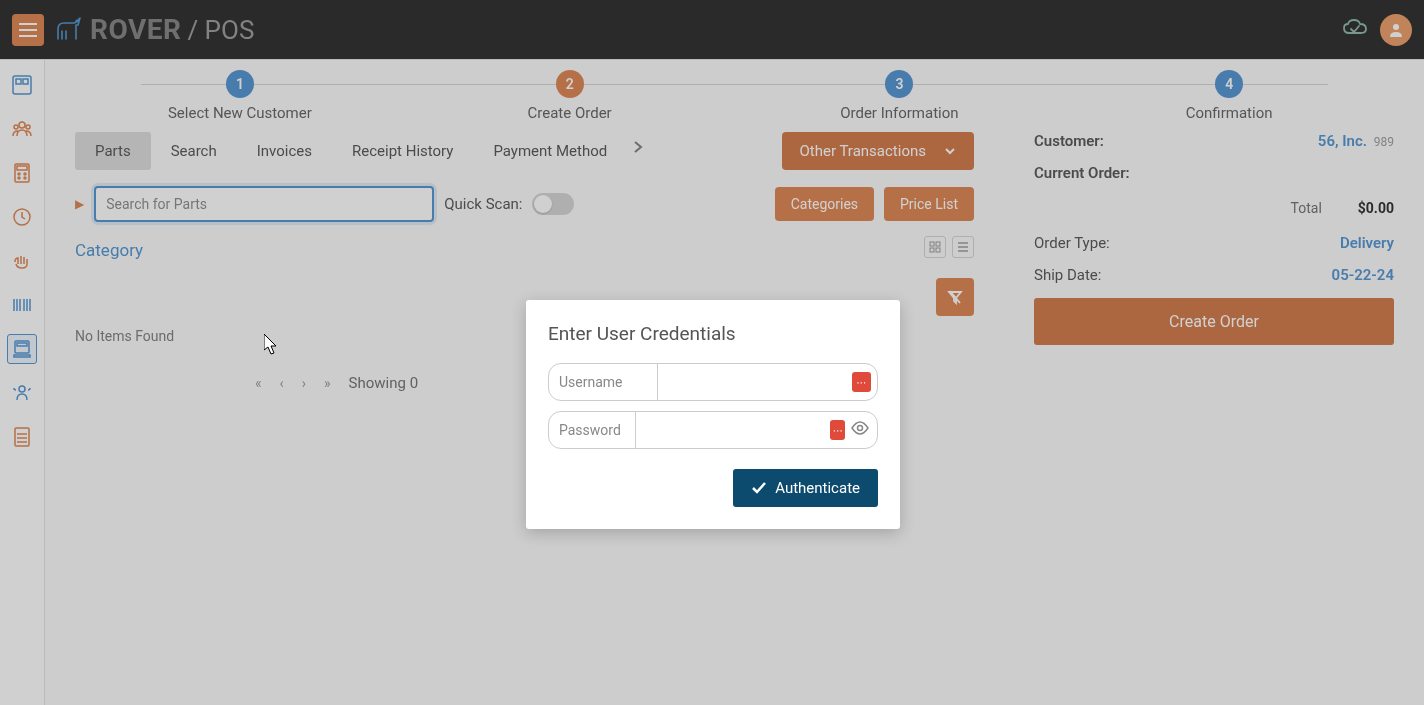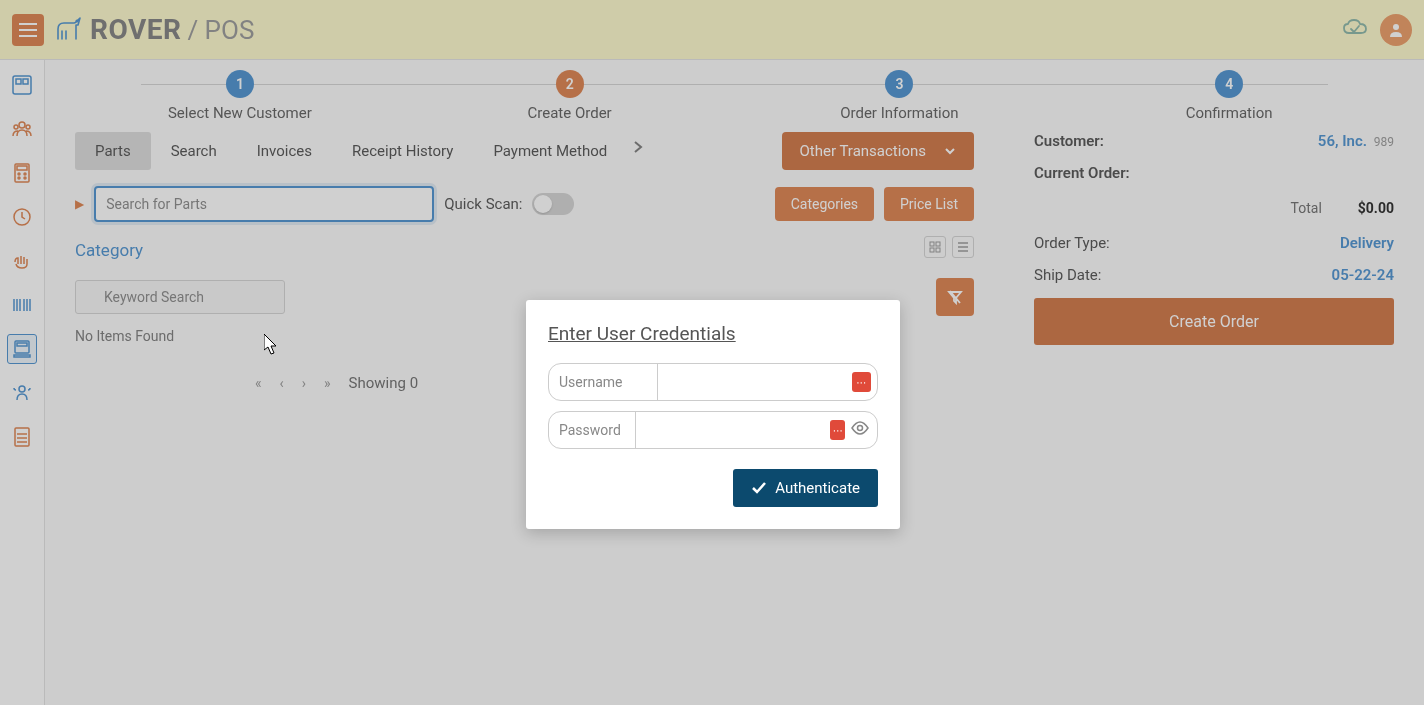--- a/index.html
+++ b/index.html
@@ -1,19 +1,19 @@
 <!DOCTYPE html>
 <html><head>
 <meta charset="utf-8">
 <style>
 * { box-sizing: border-box; margin: 0; padding: 0; font-family: -apple-system, BlinkMacSystemFont, "Segoe UI", Roboto, sans-serif; }
 body { background: #fafafa; width: 1424px; height: 705px; overflow: hidden; position: relative; }
 
 
-.header { height: 60px; display: flex; align-items: center; padding: 0 12px; background: #fef9c3; border-bottom: 1px solid #ddd; }
+.header { height: 60px; display: flex; align-items: center; padding: 0 12px; background: #000000; border-bottom: 1px solid #ddd; }
 .hamburger { width: 32px; height: 32px; background: #d86c2f; border-radius: 4px; display: flex; align-items: center; justify-content: center; cursor: pointer; }
 .hamburger svg { fill: #fff; }
 .logo-area { display: flex; align-items: center; margin-left: 8px; }
 .logo-icon { color: #2d7fc8; margin-right: 6px; }
 .logo-text { font-size: 28px; font-weight: 700; letter-spacing: 0.5px; color: #6b6b6b; }
 .logo-pos { font-size: 26px; font-weight: 400; color: #888; margin-left: 6px; }
 .header-right { margin-left: auto; display: flex; align-items: center; gap: 12px; }
 .cloud-icon { color: #888; }
 .avatar { width: 32px; height: 32px; border-radius: 50%; background: #e98a4a; display: flex; align-items: center; justify-content: center; cursor: pointer; }
 
@@ -76,21 +76,21 @@
 .info-label { color: #333; font-weight: 600; }
 .info-value { color: #2d7fc8; font-weight: 600; }
 .info-small { color: #888; font-size: 12px; font-weight: 400; margin-left: 3px; }
 .total-row { display: flex; justify-content: space-between; padding: 4px 0; font-size: 14px; color: #555; margin: 6px 0 14px 0; }
 .total-row .total-val { font-weight: 700; color: #000; }
 .create-btn { width: 100%; padding: 14px; background: #c85e24; color: #fff; border: none; border-radius: 3px; font-size: 16px; cursor: pointer; }
 
 
 .overlay { position: absolute; inset: 0; background: rgba(120,120,120,0.35); z-index: 50; }
 .modal { position: absolute; left: 526px; top: 300px; width: 374px; background: #fff; border-radius: 3px; box-shadow: 0 4px 16px rgba(0,0,0,0.2); z-index: 60; padding: 22px; }
-.modal-title { font-size: 19px; color: #555; margin-bottom: 18px; text-decoration: underline; }
+.modal-title { font-size: 19px; color: #555; margin-bottom: 18px; }
 .field-row { display: flex; border: 1px solid #ccc; border-radius: 13px; margin-bottom: 10px; align-items: center; height: 38px; }
 .field-label { width: 120px; padding: 0 10px; color: #888; font-size: 14px; border-right: 1px solid #ccc; height: 100%; display: flex; align-items: center; }
 .field-input { flex: 1; border: none; padding: 0 8px; font-size: 14px; outline: none; height: 100%; }
 .field-icon { width: 22px; height: 20px; background: #e04a3a; border-radius: 3px; margin-right: 6px; display: flex; align-items: center; justify-content: center; color: #fff; font-size: 10px; cursor: pointer; }
 .eye-icon { color: #888; margin-right: 8px; cursor: pointer; }
 .auth-btn { float: right; background: #0c4a6e; color: #fff; padding: 10px 18px; border: none; border-radius: 3px; font-size: 15px; display: flex; align-items: center; gap: 8px; cursor: pointer; margin-top: 10px; }
 
 
 .cursor { position: absolute; left: 264px; top: 334px; z-index: 100; pointer-events: none; }
 </style>
@@ -270,29 +270,20 @@
               <svg width="12" height="12" viewBox="0 0 12 12" fill="none" stroke="#888" stroke-width="1.5">
                 <line x1="1" y1="2" x2="11" y2="2"></line>
                 <line x1="1" y1="6" x2="11" y2="6"></line>
                 <line x1="1" y1="10" x2="11" y2="10"></line>
               </svg>
             </div>
         </div>
       </div>
 
       <div class="keyword-row">
-        <div class="keyword-wrap">
-          <span class="search-glyph">
-            <svg width="13" height="13" viewBox="0 0 13 13" fill="none" stroke="#888" stroke-width="1.5">
-                <circle cx="5" cy="5" r="4"></circle>
-                <line x1="8" y1="8" x2="12" y2="12"></line>
-              </svg>
-          </span>
-          <input class="keyword-input" placeholder="Keyword Search" style="">
-        </div>
         <div style="margin-left:auto;">
           <button class="btn-orange-sq">
             <svg width="16" height="16" viewBox="0 0 16 16" fill="none" stroke="#fff" stroke-width="1.8">
                 <path d="M2 3 L14 3 L9 9 L9 14 L7 12 L7 9 Z M3 2 L13 14"></path>
               </svg>
           </button>
         </div>
       </div>
 
       <div class="no-items">No Items Found</div>

